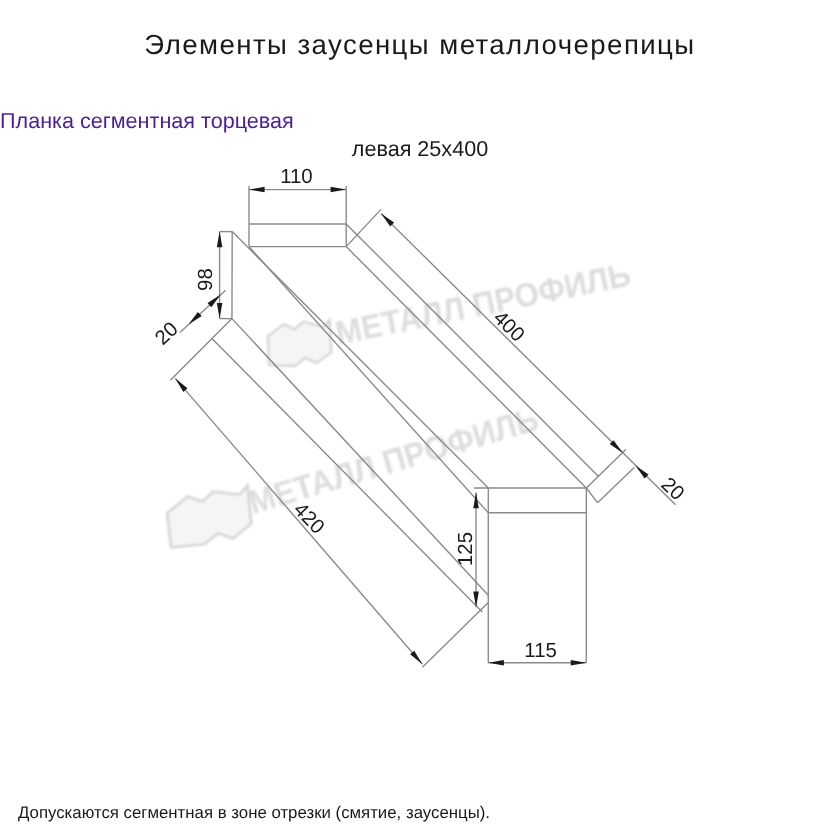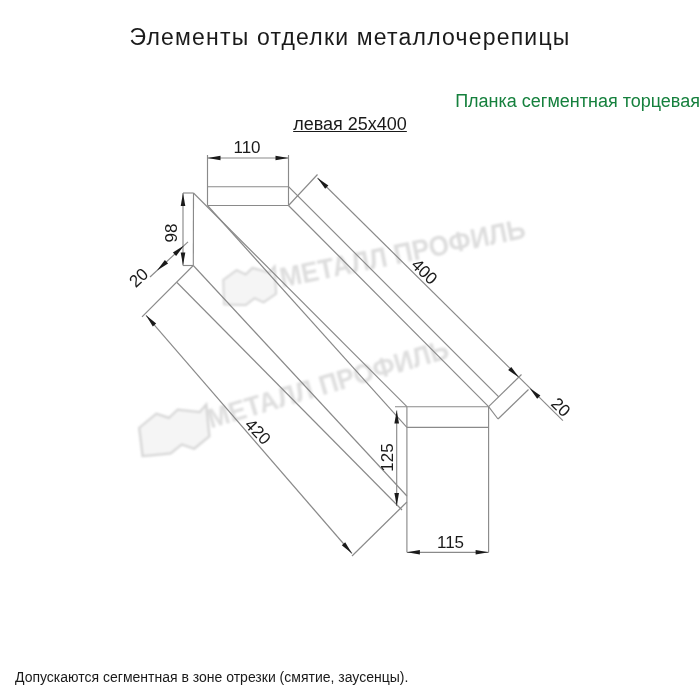--- a/index.html
+++ b/index.html
@@ -107,21 +107,21 @@
     <text x="0" y="0" text-anchor="middle" transform="translate(177,233) rotate(-90)">98</text>
     <text x="138.5" y="283.5" text-anchor="middle" transform="rotate(-43 138.5 277.5)">20</text>
     <text x="424.5" y="277.5" text-anchor="middle" transform="rotate(44 424.5 271.5)">400</text>
     <text x="258" y="437.5" text-anchor="middle" transform="rotate(46 258 431.5)">420</text>
     <text x="561" y="413" text-anchor="middle" transform="rotate(44 561 407)">20</text>
     <text x="0" y="0" text-anchor="middle" transform="translate(393,457.5) rotate(-90)">125</text>
     <text x="450.5" y="547.5" text-anchor="middle">115</text>
   </g>
 </svg>
 
-<div style="position:absolute;left:0;top:24px;width:700px;text-align:center;font-size:23px;letter-spacing:1.2px;color:#1a1a1a;">Элементы отделки металлочерепицы</div>
+<div style="position:absolute;left:0;top:24px;width:700px;text-align:center;font-size:23px;letter-spacing:1.2px;color:#1a1a1a;">Элементы заусенцы металлочерепицы</div>
 
-<div style="position:absolute;left:0;top:91px;width:700px;text-align:right;font-size:18px;color:#15803d;">Планка сегментная торцевая</div>
+<div style="position:absolute;left:0;top:91px;width:700px;text-align:left;font-size:18px;color:#4c1d95;">Планка сегментная торцевая</div>
 
-<div style="position:absolute;left:0;top:114px;width:700px;text-align:center;font-size:18px;color:#1a1a1a;text-decoration:underline;">левая 25х400</div>
+<div style="position:absolute;left:0;top:114px;width:700px;text-align:center;font-size:18px;color:#1a1a1a;">левая 25х400</div>
 
 
 <div style="position:absolute;left:15px;top:669px;font-size:14px;color:#1a1a1a;">Допускаются сегментная в зоне отрезки (смятие, заусенцы).</div>
 </div>
 
 </body></html>

